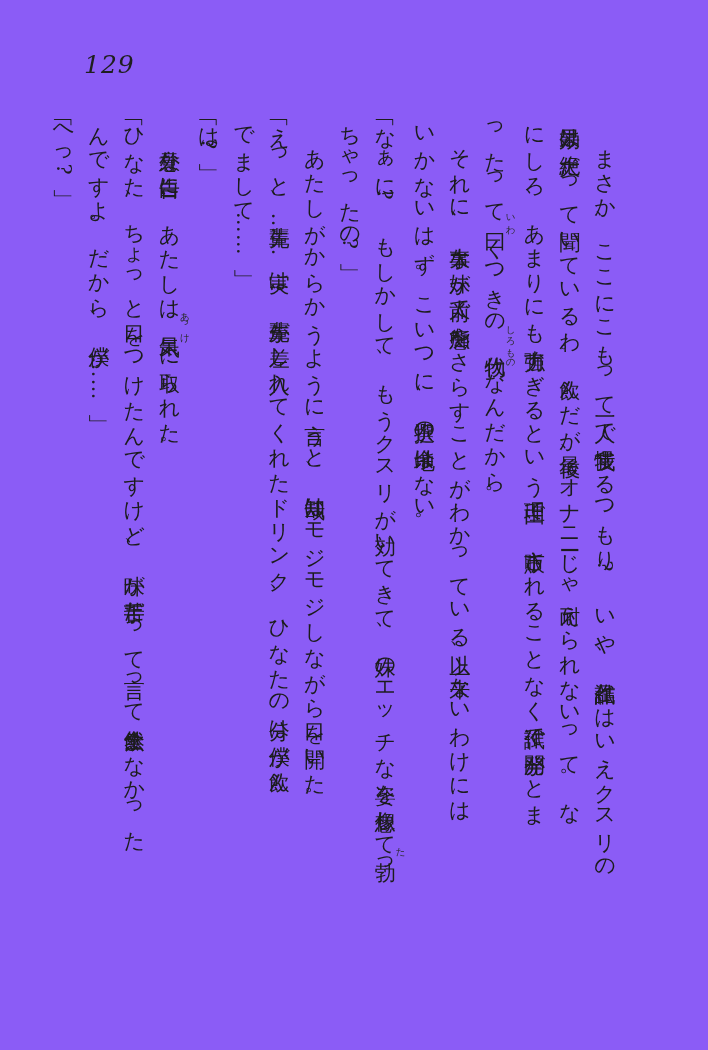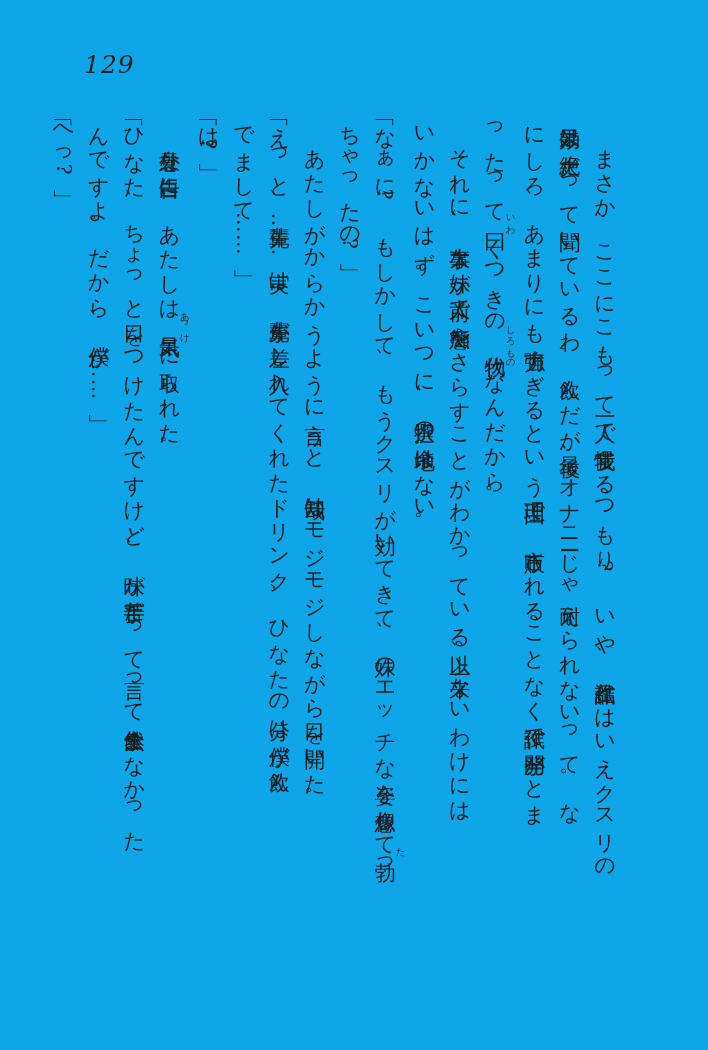--- a/index.html
+++ b/index.html
@@ -9,21 +9,21 @@
   body {
     width: 708px;
     height: 1050px;
     position: relative;
     overflow: hidden;
     font-family: "DejaVu Serif", "Liberation Serif", serif;
   }
   .page {
     position: absolute;
     inset: 0;
-    background: #0ea5e9;
+    background: #8b5cf6;
     text-decoration: underline;
   }
   .pagenum {
     position: absolute;
     left: 84px;
     top: 50px;
     font-size: 25px;
     font-style: italic;
     color: #1f1f1f;
     letter-spacing: 1px;

